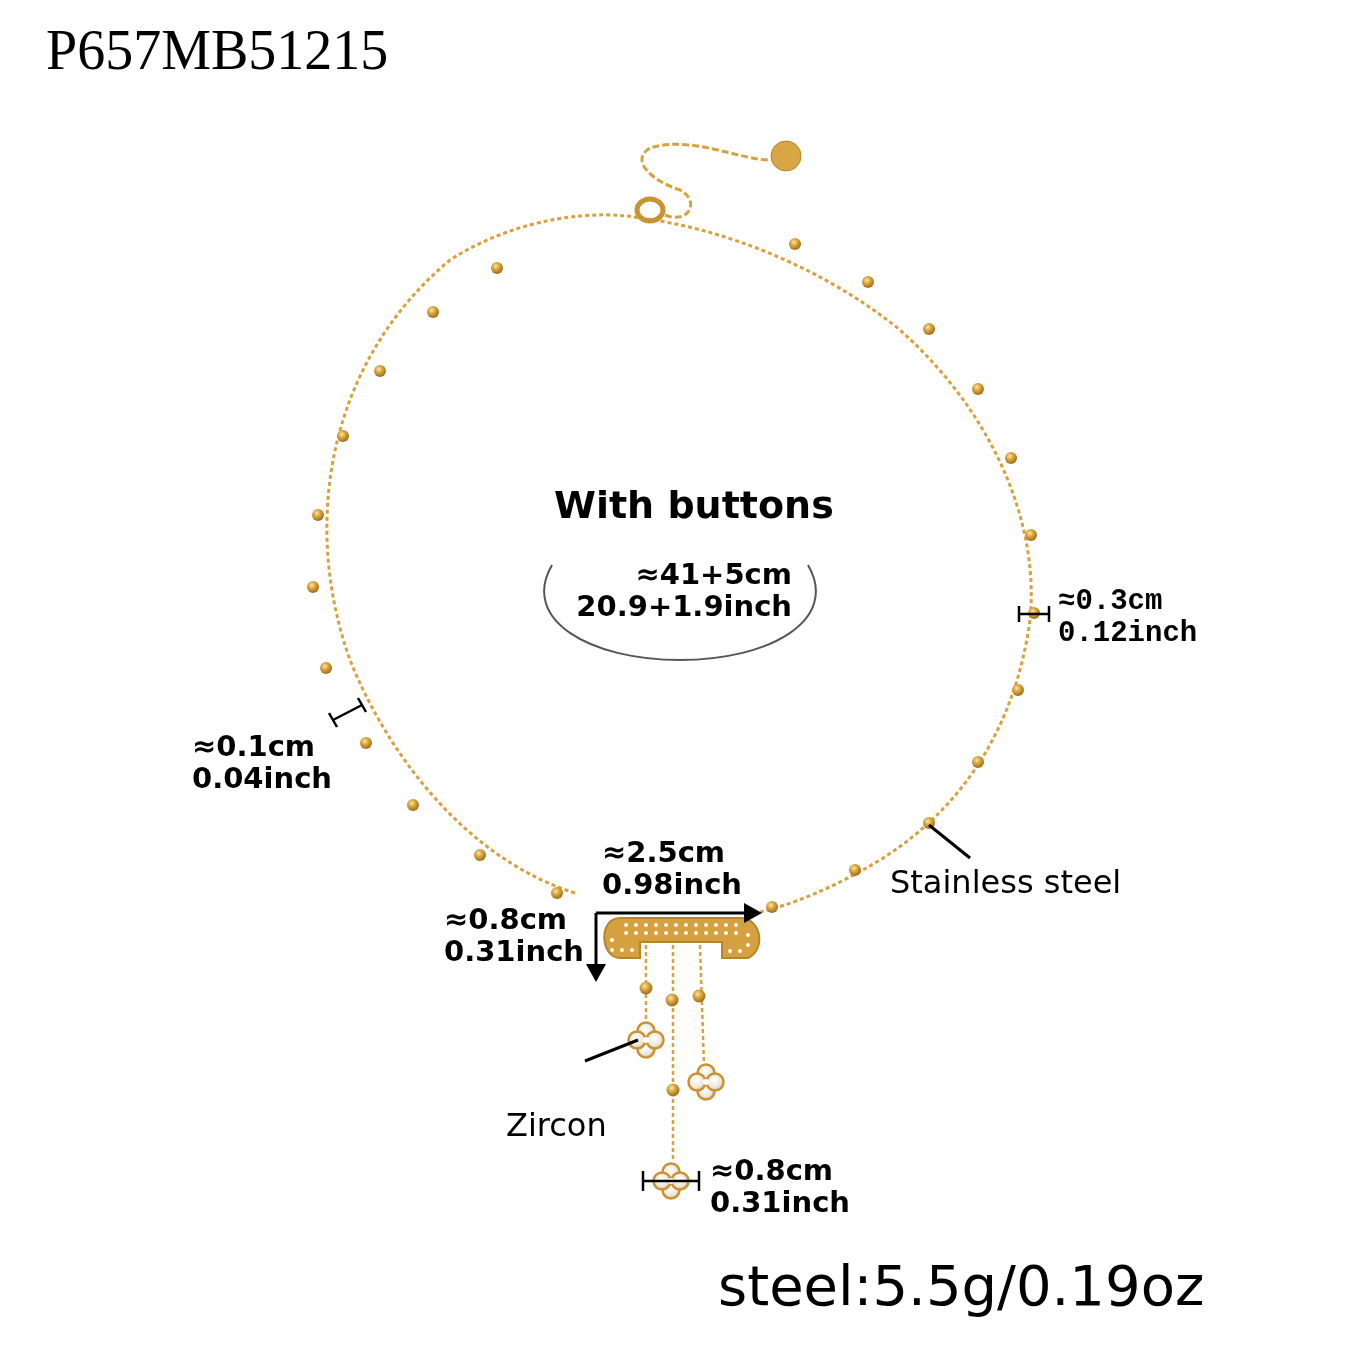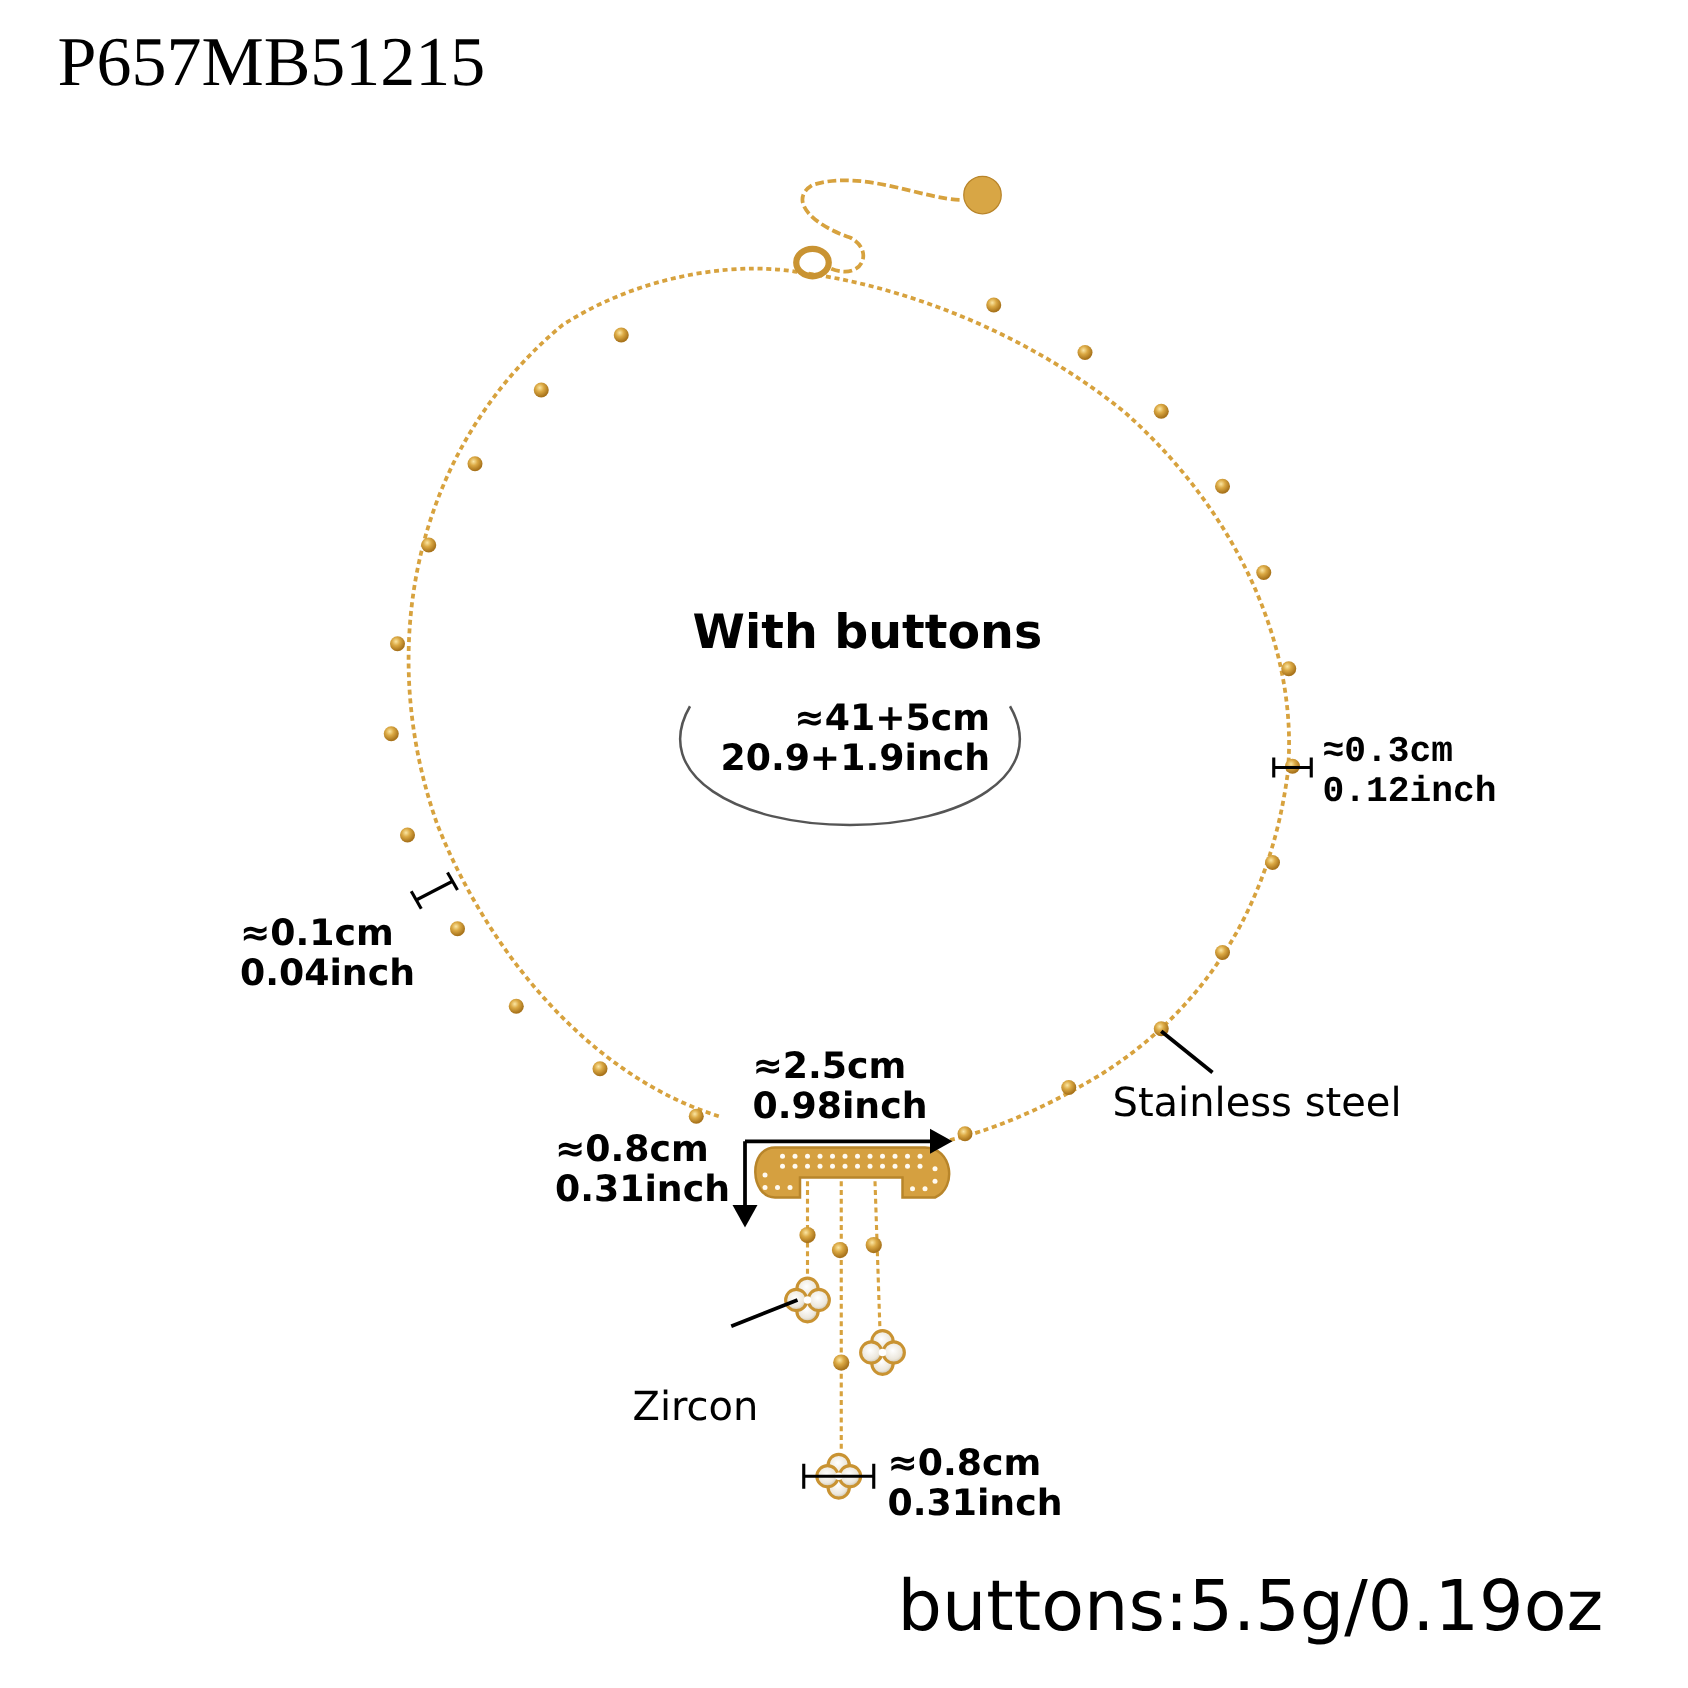--- a/index.html
+++ b/index.html
@@ -198,13 +198,13 @@
 
 <div class="abs label-big" style="left:890px; top:866px;">Stainless steel</div>
 
 <div class="abs label-big" style="left:506px; top:1061px;margin-top:48px;">Zircon</div>
 
 <div class="abs meas" style="left:710px; top:1154px;">
   <div>≈0.8cm</div>
   <div>0.31inch</div>
 </div>
 
-<div id="weight" class="abs">buttons:5.5g/0.19oz</div>
+<div id="weight" class="abs">steel:5.5g/0.19oz</div>
 
 </body></html>

